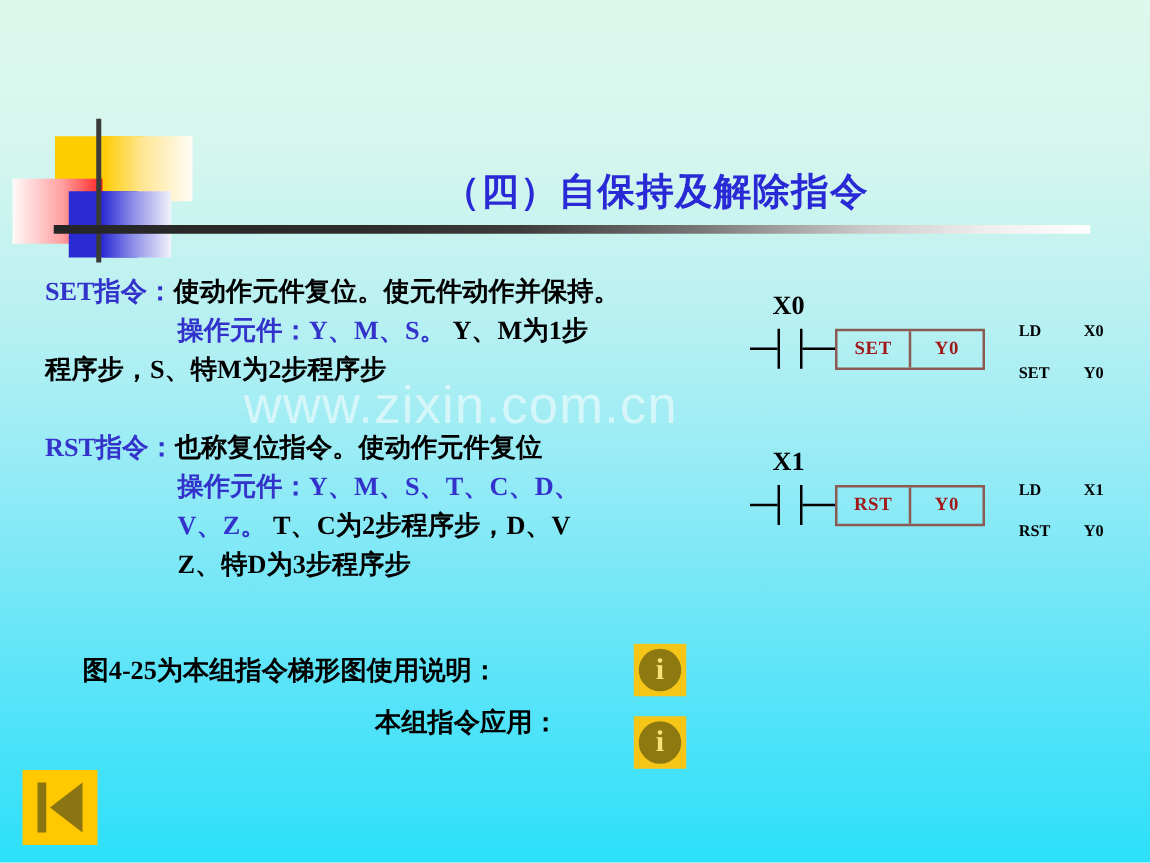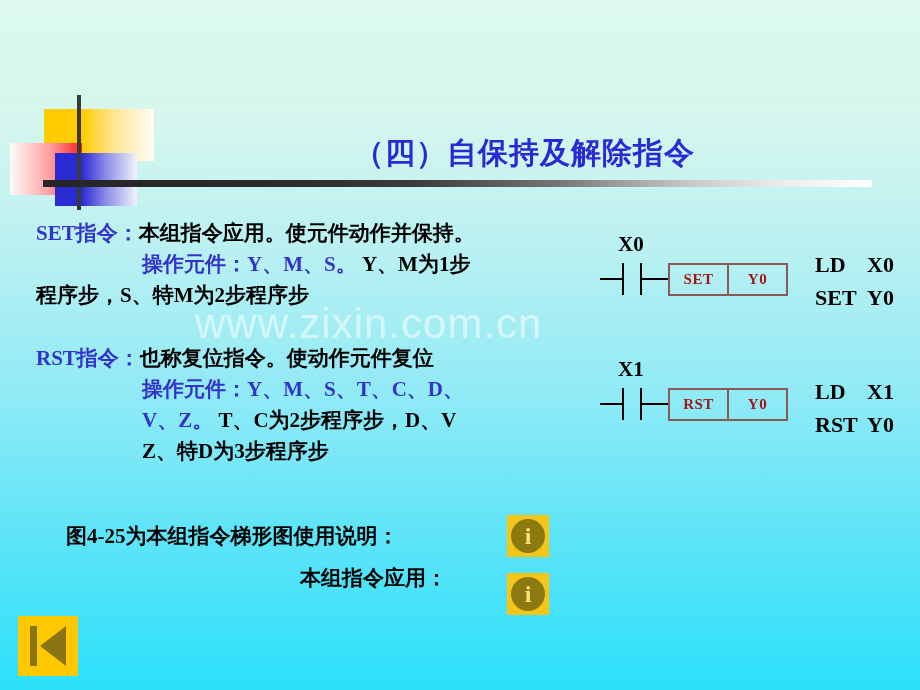--- a/index.html
+++ b/index.html
@@ -170,21 +170,21 @@
     justify-content: center;
     font-size: 15px;
     font-weight: bold;
     color: #a01818;
     letter-spacing: 0.5px;
   }
   .instr-cell.first { border-right: 2px solid #8b5b53; }
 
   .mnemonics {
     position: absolute;
-    font-size: 22px;
+    font-size: 13px;
     font-weight: bold;
     color: #000;
     line-height: 33px;
     white-space: nowrap;
     font-family: Liberation Serif, serif;
   }
   #mnemo-set { left: 815px; top: 248px; }
   #mnemo-rst { left: 815px; top: 375px; }
   .mn-row { display: block; }
   .mn-op { display: inline-block; width: 52px; }
@@ -259,21 +259,21 @@
     <div class="sq-blue-fade"></div>
     <div class="logo-vbar"></div>
   </div>
   <div class="logo-hbar"></div>
 
   <div class="title">（四）自保持及解除指令</div>
 
   <div class="watermark">www.zixin.com.cn</div>
 
   <div class="blk" id="set-block">
-    <span class="ln"><span class="kw">SET指令：</span><span class="bk">本组指令应用。</span><span class="bk ul">使元件动作并保持。</span></span>
+    <span class="ln"><span class="kw">SET指令：</span><span class="bk">使动作元件复位。</span><span class="bk ul">使元件动作并保持。</span></span>
     <span class="ln ind"><span class="blue">操作元件：Y、M、S。</span><span class="bk"> Y、M为1步</span></span>
     <span class="ln"><span class="bk">程序步，S、特M为2步程序步</span></span>
   </div>
 
   <div class="blk" id="rst-block">
     <span class="ln"><span class="kw">RST指令：</span><span class="bk">也称复位指令。</span><span class="bk ul">使动作元件复位</span></span>
     <span class="ln ind"><span class="blue">操作元件：Y、M、S、T、C、D、</span></span>
     <span class="ln ind2"><span class="blue">V、Z。</span><span class="bk"> T、C为2步程序步，D、V</span></span>
     <span class="ln ind2"><span class="bk">Z、特D为3步程序步</span></span>
   </div>

